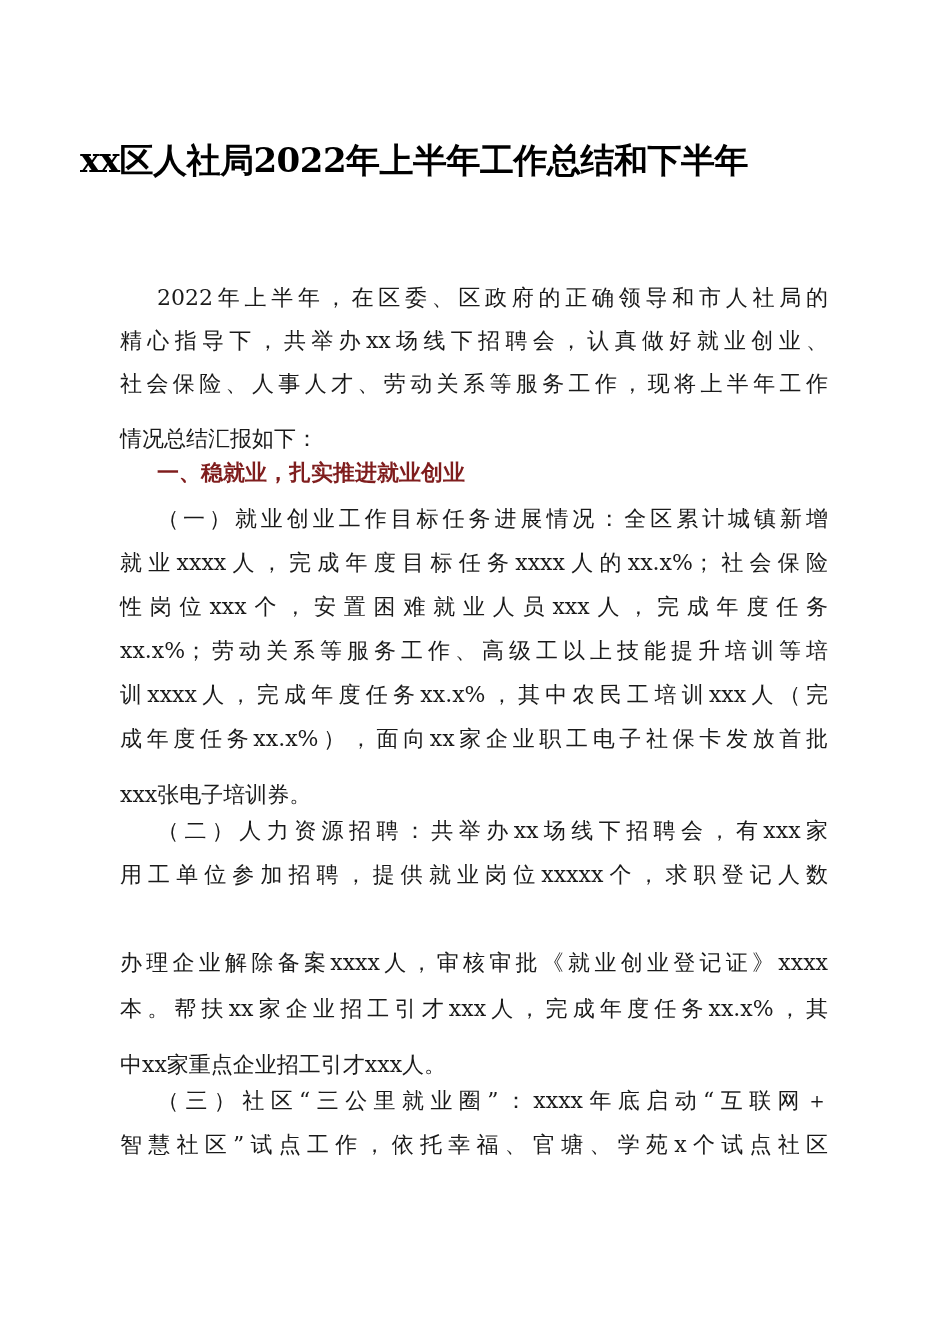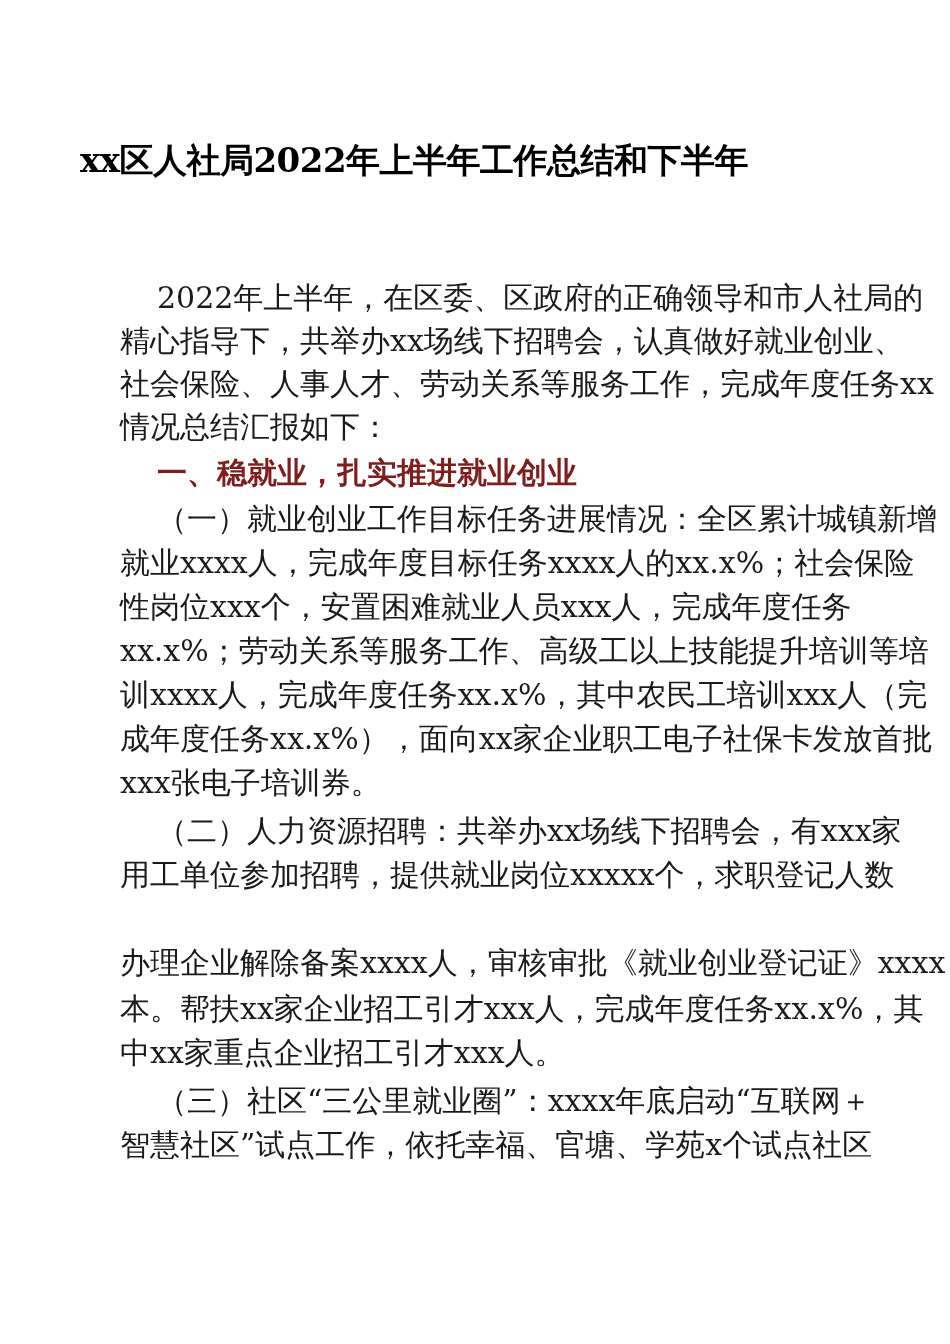--- a/index.html
+++ b/index.html
@@ -9,41 +9,41 @@
     position: absolute; left: 0; width: 828px; text-align: center;
     font-family: "DejaVu Serif", "Liberation Serif", serif;
     font-weight: bold; font-size: 34px; color: #000; white-space: nowrap;
     letter-spacing: -0.5px;
   }
   .title.l1 { top: 138px; }
   .title.l2 { top: 186px; }
   .line {
     position: absolute; left: 120px; width: 708px;
     font-family: "DejaVu Serif", "Liberation Serif", serif;
-    font-size: 30px; line-height: 30px; color: #1a1a1a;
+    font-size: 22px; line-height: 30px; color: #1a1a1a;
     white-space: nowrap; text-align: justify; text-align-last: justify;
     letter-spacing: 0px;
   }
-  .line.last { text-align-last: left; }
+  .line.last { text-align-last: left; margin-top: 12px; }
   .line.indent { left: 157px; width: 671px; }
   .line.heading {
     font-family: "DejaVu Sans", "Liberation Sans", sans-serif;
     font-weight: bold; text-align-last: left; color: #7f1d1d;
   }
 </style>
 </head>
 <body>
 
 <div class="page">
 
   <div class="title l1">xx区人社局2022年上半年工作总结和下半年</div>
 
   <div class="line indent" style="top:283px">2022年上半年，在区委、区政府的正确领导和市人社局的</div>
   <div class="line" style="top:326px">精心指导下，共举办xx场线下招聘会，认真做好就业创业、</div>
-  <div class="line" style="top:369px">社会保险、人事人才、劳动关系等服务工作，完成年度任务xx</div>
+  <div class="line" style="top:369px">社会保险、人事人才、劳动关系等服务工作，现将上半年工作</div>
   <div class="line last" style="top:412px">情况总结汇报如下：</div>
 
   <div class="line indent heading" style="top:458px">一、稳就业，扎实推进就业创业</div>
 
   <div class="line indent" style="top:504px">（一）就业创业工作目标任务进展情况：全区累计城镇新增</div>
   <div class="line" style="top:548px">就业xxxx人，完成年度目标任务xxxx人的xx.x%；社会保险</div>
   <div class="line" style="top:592px">性岗位xxx个，安置困难就业人员xxx人，完成年度任务</div>
   <div class="line" style="top:636px">xx.x%；劳动关系等服务工作、高级工以上技能提升培训等培</div>
   <div class="line" style="top:680px">训xxxx人，完成年度任务xx.x%，其中农民工培训xxx人（完</div>
   <div class="line" style="top:724px">成年度任务xx.x%），面向xx家企业职工电子社保卡发放首批</div>

